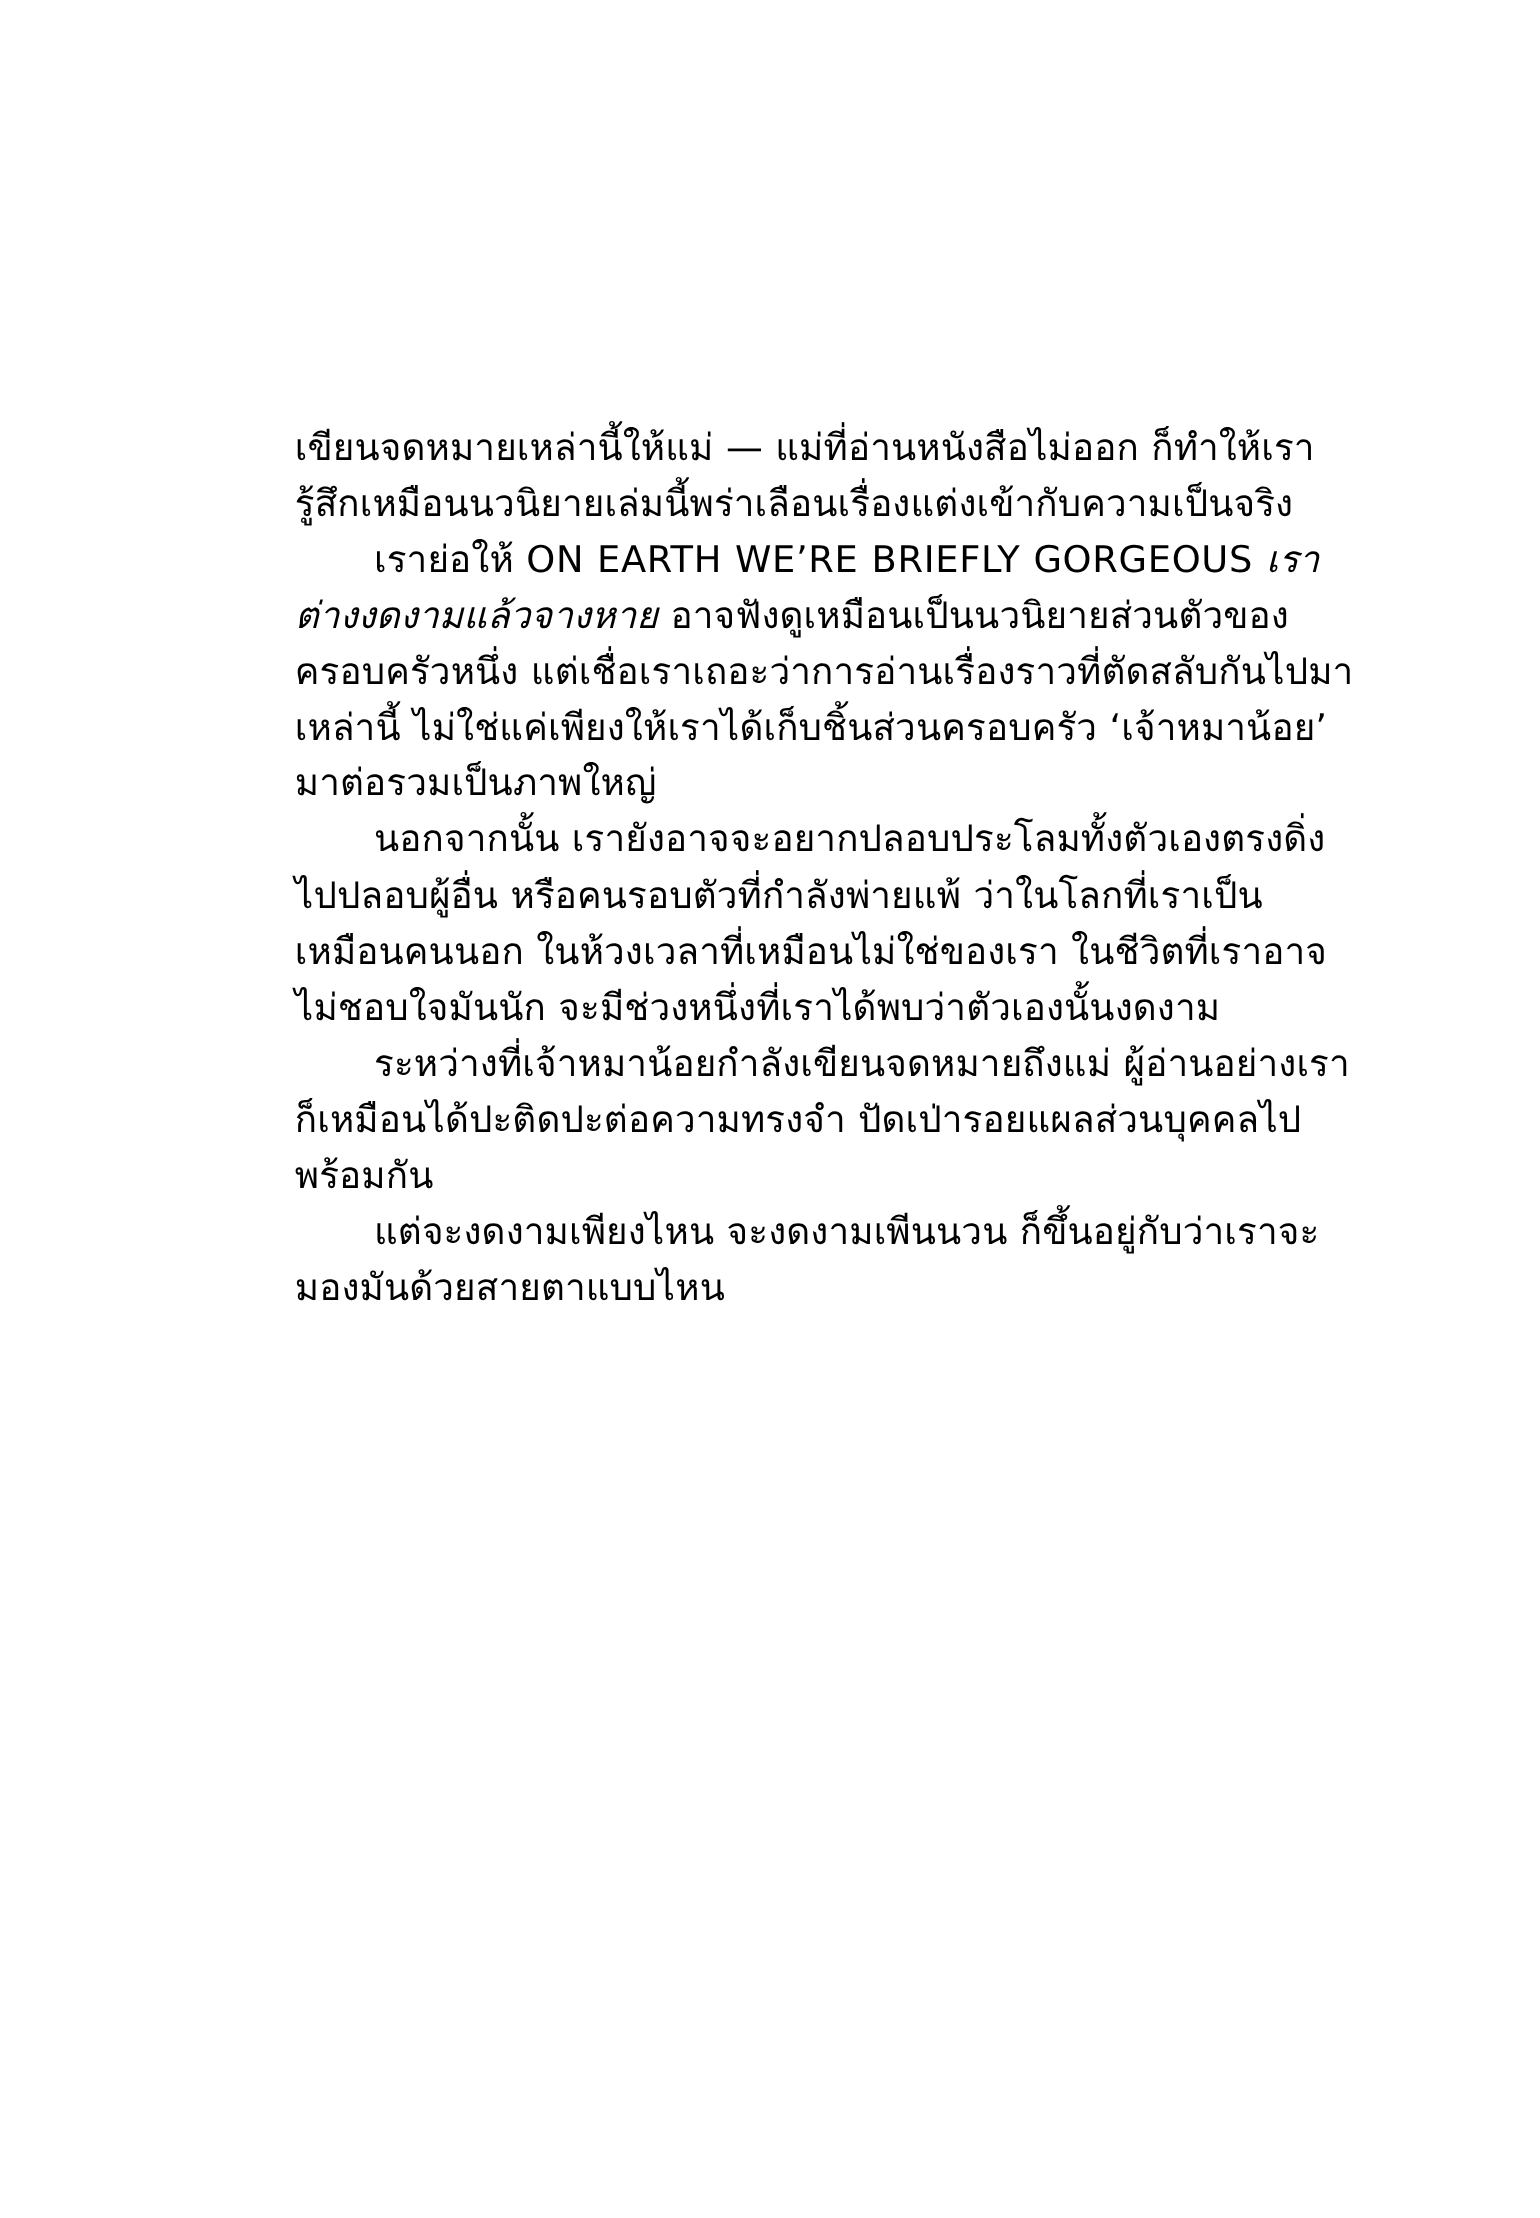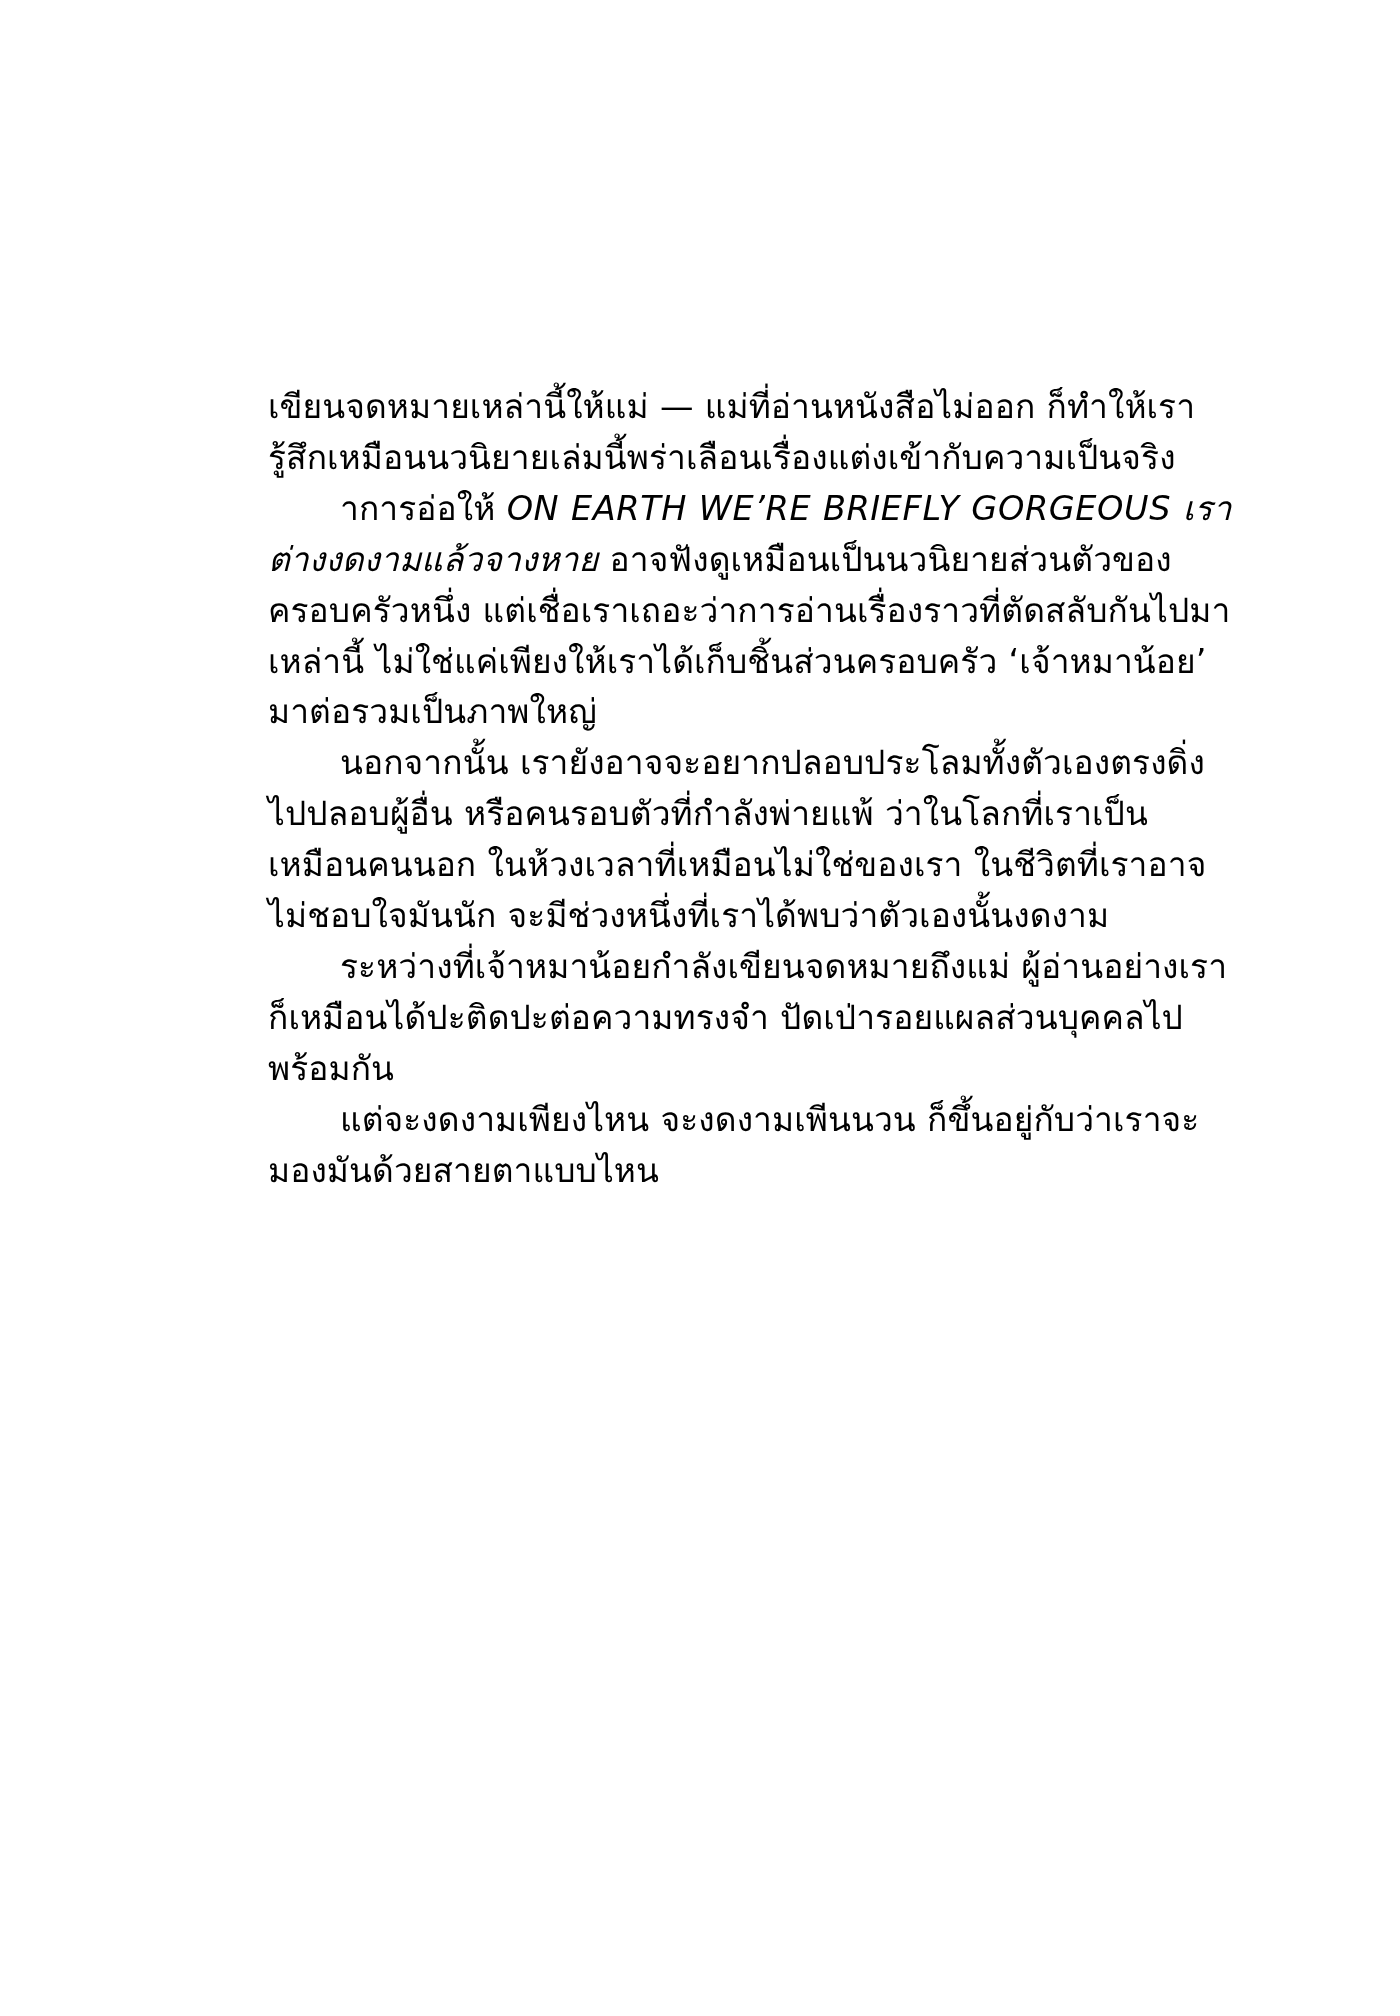--- a/index.html
+++ b/index.html
@@ -37,21 +37,20 @@
     text-align: left;
     word-spacing: 0.5px;
   }
   .para.indent {
     text-indent: 72px;
   }
   .ital {
     font-style: italic;
   }
   .latin-ital {
-    font-style: italic;
     letter-spacing: 0.6px;
   }
   .imprint {
     position: absolute;
     left: 268px;
     top: 1510px;
     width: 965px;
     text-align: right;
     font-size: 36px;
     font-weight: bold;
@@ -63,21 +62,21 @@
 
 <div class="page">
 
   <div class="text-block">
 
     <p class="para">
       <span>เขียนจดหมายเหล่านี้ให้แม่ — แม่ที่อ่านหนังสือไม่ออก ก็ทำให้เรารู้สึกเหมือนนวนิยายเล่มนี้พร่าเลือนเรื่องแต่งเข้ากับความเป็นจริง</span>
     </p>
 
     <p class="para indent">
-      <span>าการอ่อให้ </span><span class="latin-ital">ON EARTH WE’RE BRIEFLY GORGEOUS </span><span class="ital">เราต่างงดงามแล้วจางหาย </span><span>อาจฟังดูเหมือนเป็นนวนิยายส่วนตัวของครอบครัวหนึ่ง  แต่เชื่อเราเถอะว่าการอ่านเรื่องราวที่ตัดสลับกันไปมาเหล่านี้  ไม่ใช่แค่เพียงให้เราได้เก็บชิ้นส่วนครอบครัว ‘เจ้าหมาน้อย’ มาต่อรวมเป็นภาพใหญ่</span>
+      <span>เราย่อให้ </span><span class="latin-ital">ON EARTH WE’RE BRIEFLY GORGEOUS </span><span class="ital">เราต่างงดงามแล้วจางหาย </span><span>อาจฟังดูเหมือนเป็นนวนิยายส่วนตัวของครอบครัวหนึ่ง  แต่เชื่อเราเถอะว่าการอ่านเรื่องราวที่ตัดสลับกันไปมาเหล่านี้  ไม่ใช่แค่เพียงให้เราได้เก็บชิ้นส่วนครอบครัว ‘เจ้าหมาน้อย’ มาต่อรวมเป็นภาพใหญ่</span>
     </p>
 
     <p class="para indent">
       <span>นอกจากนั้น  เรายังอาจจะอยากปลอบประโลมทั้งตัวเองตรงดิ่งไปปลอบผู้อื่น หรือคนรอบตัวที่กำลังพ่ายแพ้  ว่าในโลกที่เราเป็นเหมือนคนนอก ในห้วงเวลาที่เหมือนไม่ใช่ของเรา ในชีวิตที่เราอาจไม่ชอบใจมันนัก  จะมีช่วงหนึ่งที่เราได้พบว่าตัวเองนั้นงดงาม</span>
     </p>
 
     <p class="para indent">
       <span>ระหว่างที่เจ้าหมาน้อยกำลังเขียนจดหมายถึงแม่  ผู้อ่านอย่างเราก็เหมือนได้ปะติดปะต่อความทรงจำ  ปัดเป่ารอยแผลส่วนบุคคลไปพร้อมกัน</span>
     </p>
 

